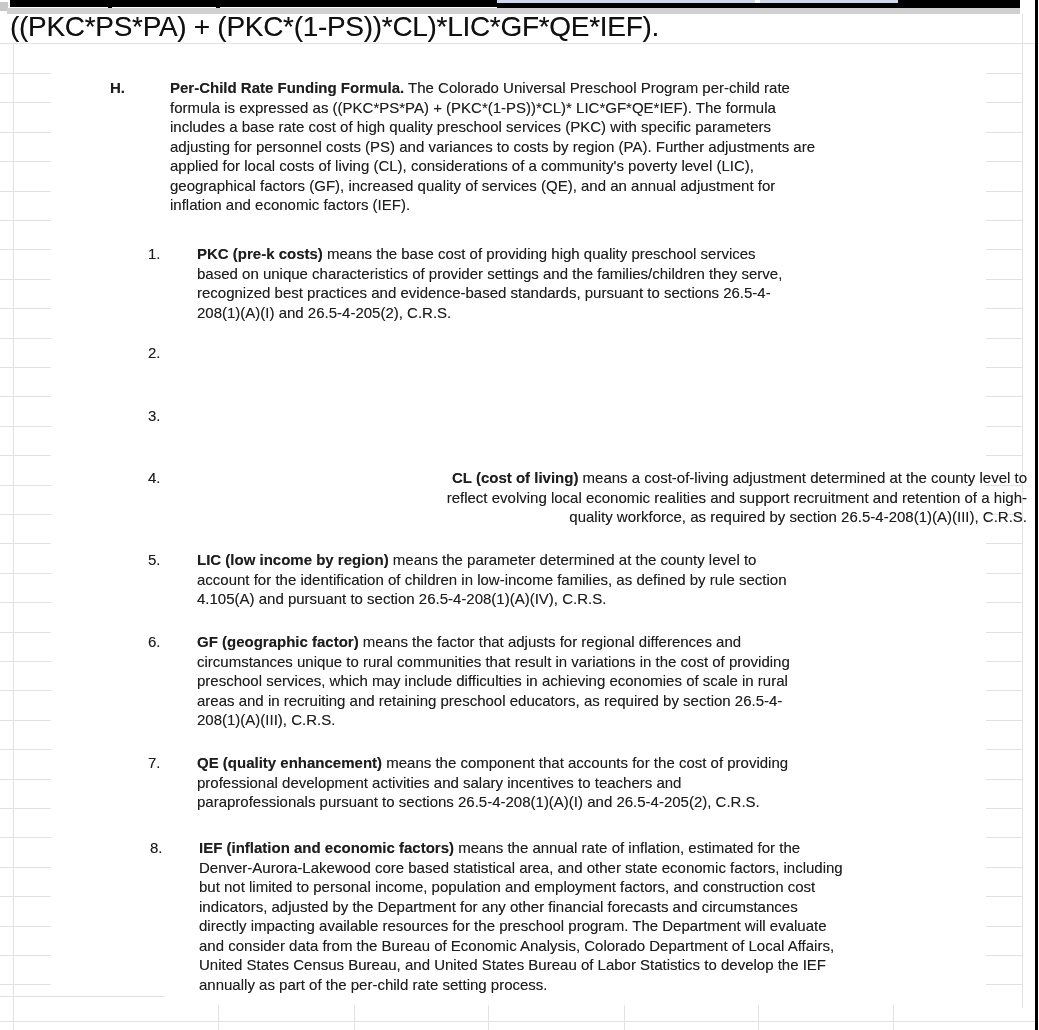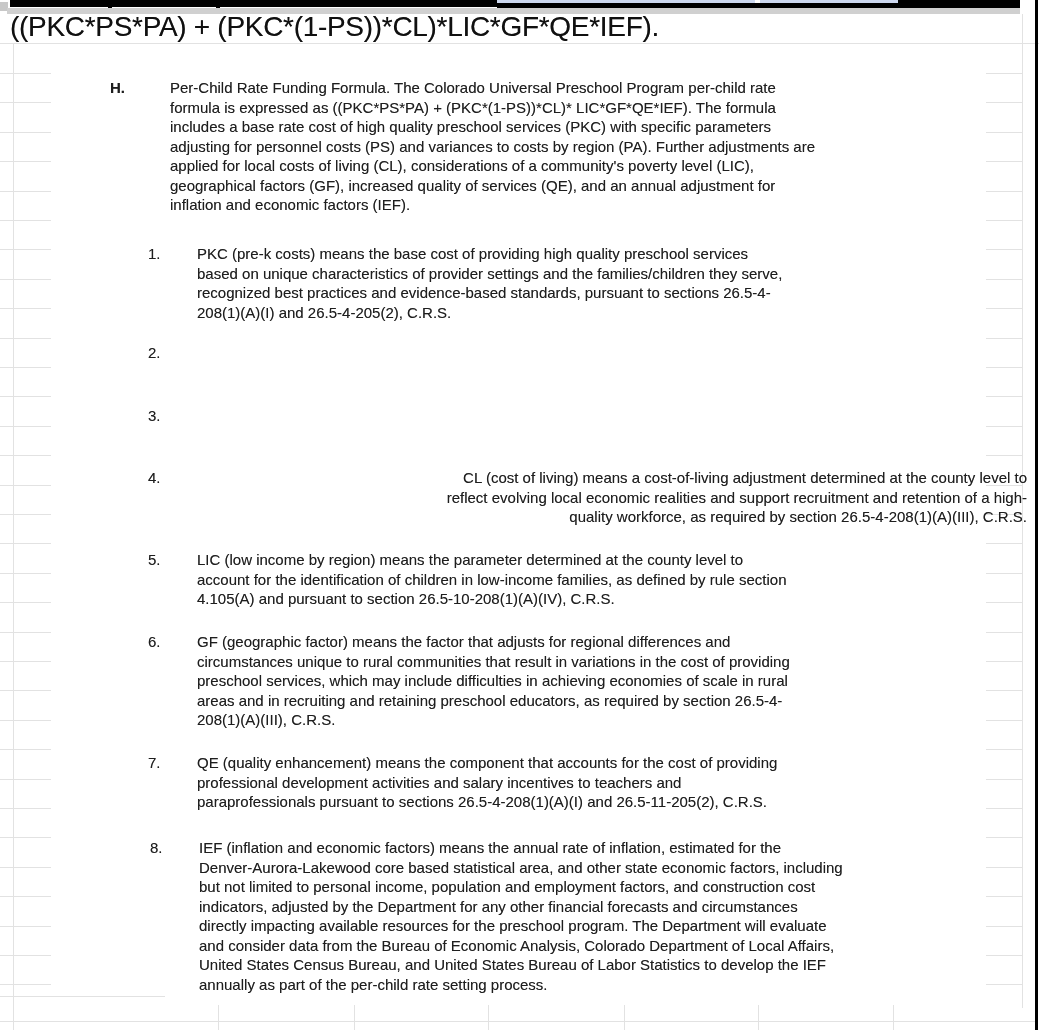--- a/index.html
+++ b/index.html
@@ -34,21 +34,21 @@
   #page{position:absolute;left:51px;top:44px;width:935px;height:952px;background:#ffffff;}
 
   .doc-text{
     position:absolute;
     font-size:15px;line-height:19.5px;color:var(--text-ink);
     text-shadow:0 0 .5px rgba(40,40,40,.5);
   }
   .doc-text .body{white-space:pre-line;}
   .label{font-weight:bold;}
   .num{font-weight:normal;}
-  .term{font-weight:normal;}
+  .term{font-weight:bold;}
 </style>
 </head>
 <body>
 
 <div id="canvas">
 
   <div id="grid">
       <div class="gl" style="left: 0px; top: 43px; width: 1039px; height: 1px;"></div>
       <div class="gl" style="left: 13px; top: 43px; width: 1px; height: 987px;"></div>
       <div class="gl" style="left: 51px; top: 43px; width: 1px; height: 953px;"></div>
@@ -170,37 +170,37 @@
   <div class="doc-text" style="left:197px;top:468px;width:830px;text-align:right;">
     <span class="body"><b class="term">CL (cost of living)</b><span> means a cost-of-living adjustment determined at the county level to
 reflect evolving local economic realities and support recruitment and retention of a high-
 quality workforce, as required by section 26.5-4-208(1)(A)(III), C.R.S.</span></span>
   </div>
 
   <div class="doc-text num" style="left:148px;top:550px;">5.</div>
   <div class="doc-text" style="left:197px;top:550px;width:830px;">
     <span class="body"><b class="term">LIC (low income by region)</b><span> means the parameter determined at the county level to
 account for the identification of children in low-income families, as defined by rule section
-4.105(A) and pursuant to section 26.5-10-208(1)(A)(IV), C.R.S.</span></span>
+4.105(A) and pursuant to section 26.5-4-208(1)(A)(IV), C.R.S.</span></span>
   </div>
 
   <div class="doc-text num" style="left:148px;top:632px;">6.</div>
   <div class="doc-text" style="left:197px;top:632px;width:830px;">
     <span class="body"><b class="term">GF (geographic factor)</b><span> means the factor that adjusts for regional differences and
 circumstances unique to rural communities that result in variations in the cost of providing
 preschool services, which may include difficulties in achieving economies of scale in rural
 areas and in recruiting and retaining preschool educators, as required by section 26.5-4-
 208(1)(A)(III), C.R.S.</span></span>
   </div>
 
   <div class="doc-text num" style="left:148px;top:753px;">7.</div>
   <div class="doc-text" style="left:197px;top:753px;width:830px;">
     <span class="body"><b class="term">QE (quality enhancement)</b><span> means the component that accounts for the cost of providing
 professional development activities and salary incentives to teachers and
-paraprofessionals pursuant to sections 26.5-4-208(1)(A)(I) and 26.5-11-205(2), C.R.S.</span></span>
+paraprofessionals pursuant to sections 26.5-4-208(1)(A)(I) and 26.5-4-205(2), C.R.S.</span></span>
   </div>
 
   <div class="doc-text num" style="left:150px;top:838px;">8.</div>
   <div class="doc-text" style="left:199px;top:838px;width:832px;">
     <span class="body"><b class="term">IEF (inflation and economic factors)</b><span> means the annual rate of inflation, estimated for the
 Denver-Aurora-Lakewood core based statistical area, and other state economic factors, including
 but not limited to personal income, population and employment factors, and construction cost
 indicators, adjusted by the Department for any other financial forecasts and circumstances
 directly impacting available resources for the preschool program. The Department will evaluate
 and consider data from the Bureau of Economic Analysis, Colorado Department of Local Affairs,

